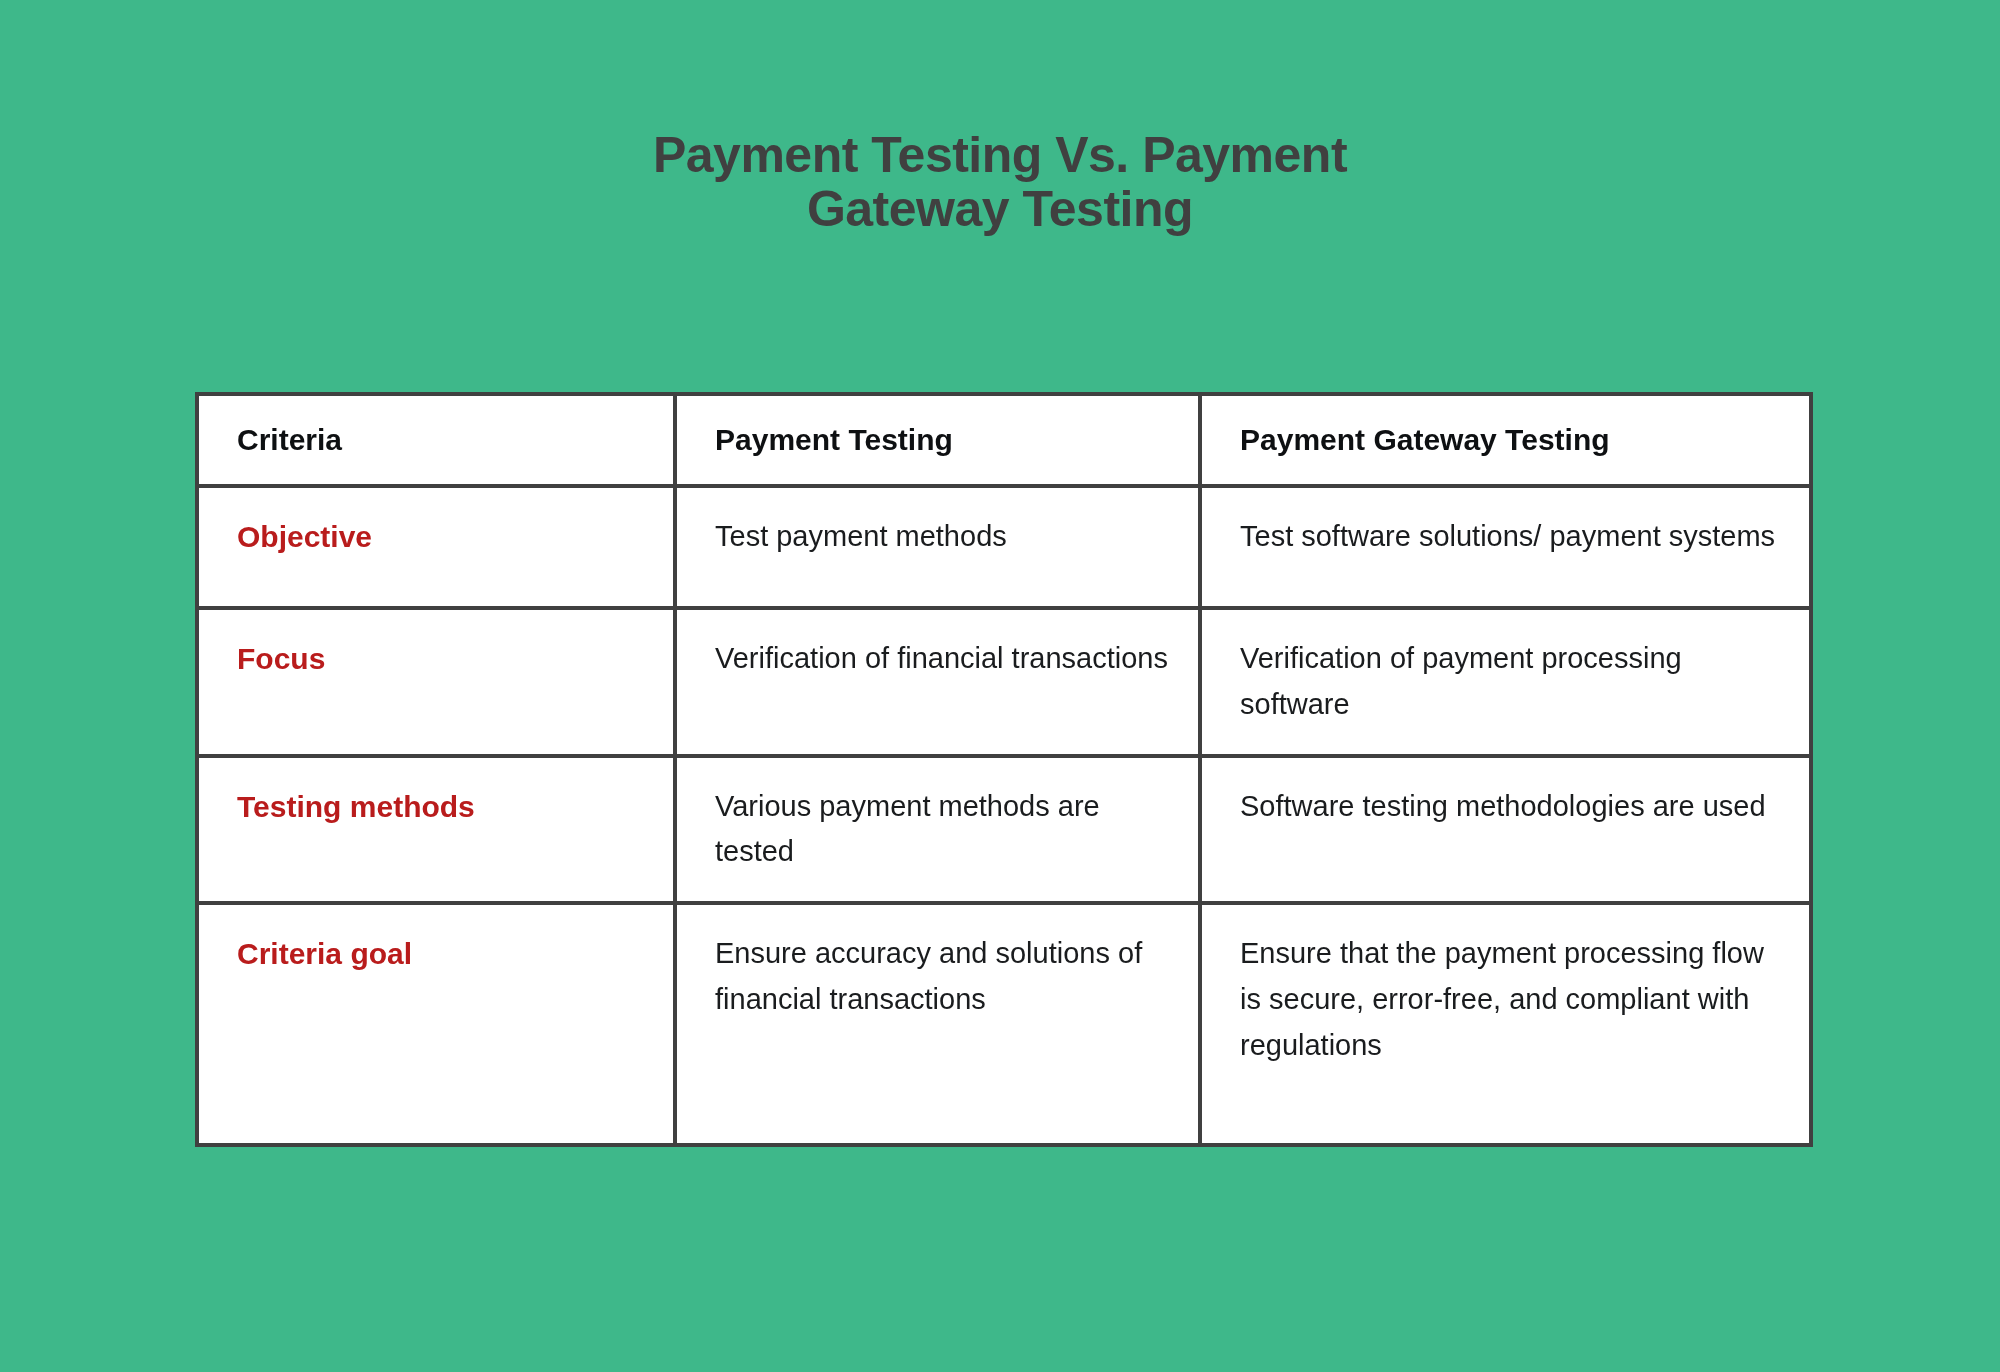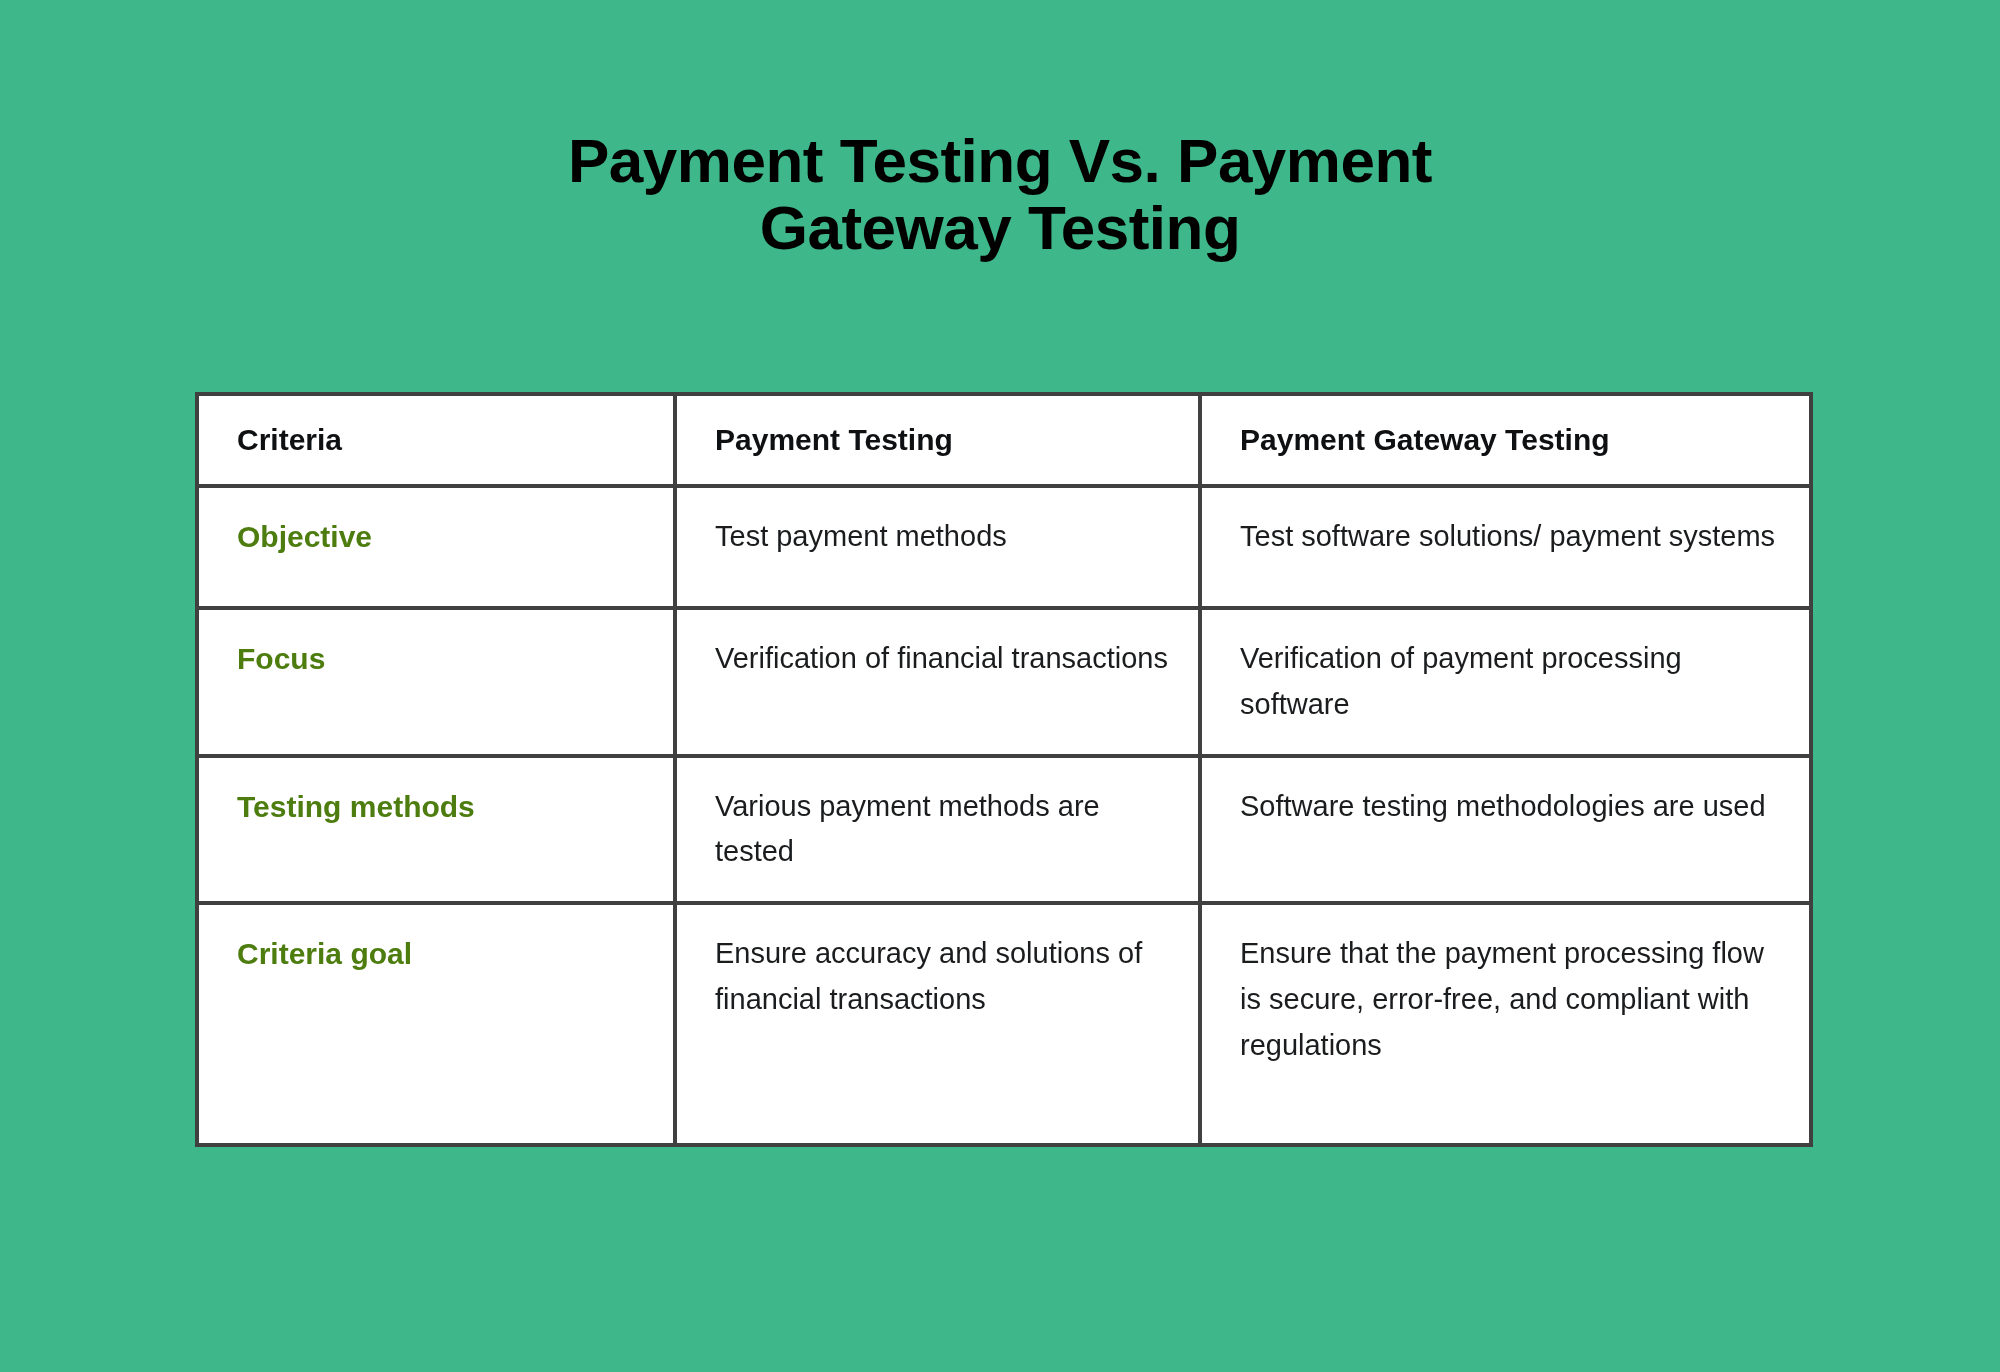--- a/index.html
+++ b/index.html
@@ -19,22 +19,22 @@
     height: 1372px;
     background: #3EB88A;
     box-sizing: border-box;
   }
   .title {
     position: absolute;
     top: 128px;
     left: 300px;
     width: 1400px;
     text-align: center;
-    color: #000000;
-    font-size: 62px;
+    color: #404040;
+    font-size: 50px;
     font-weight: bold;
     line-height: 1.08;
     letter-spacing: -0.5px;
   }
   .title-line { display: block; }
 
   .table-wrap {
     position: absolute;
     left: 195px;
     top: 392px;
@@ -63,21 +63,21 @@
     font-weight: bold;
     color: #0E1012;
     padding-top: 28px;
     padding-bottom: 30px;
     text-align: left;
     line-height: 1.2;
   }
   td.crit {
     font-size: 30px;
     font-weight: bold;
-    color: #4d7c0f;
+    color: #b91c1c;
     line-height: 1.5;
     padding-top: 28px;
   }
   td.val {
     font-size: 29px;
     font-weight: normal;
     color: #1A1C1E;
     line-height: 1.58;
     padding-top: 28px;
     border-radius: 6px;

